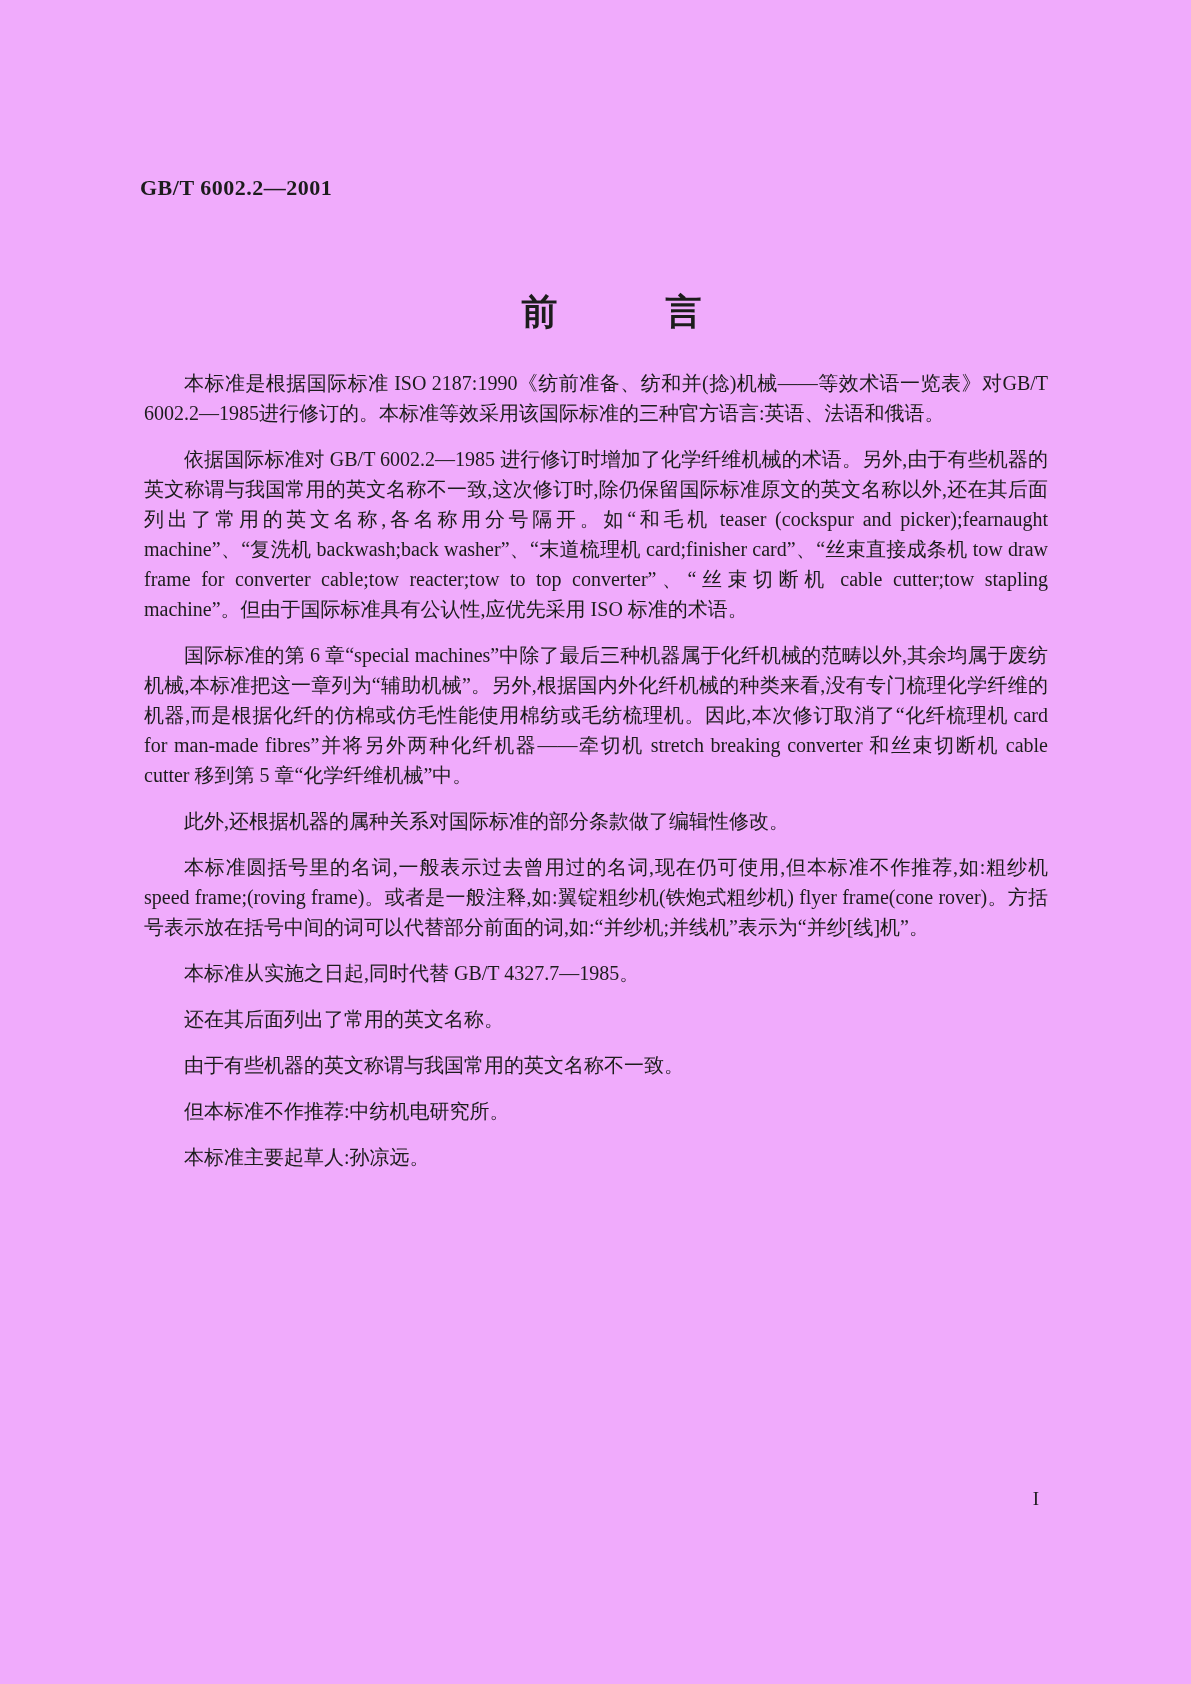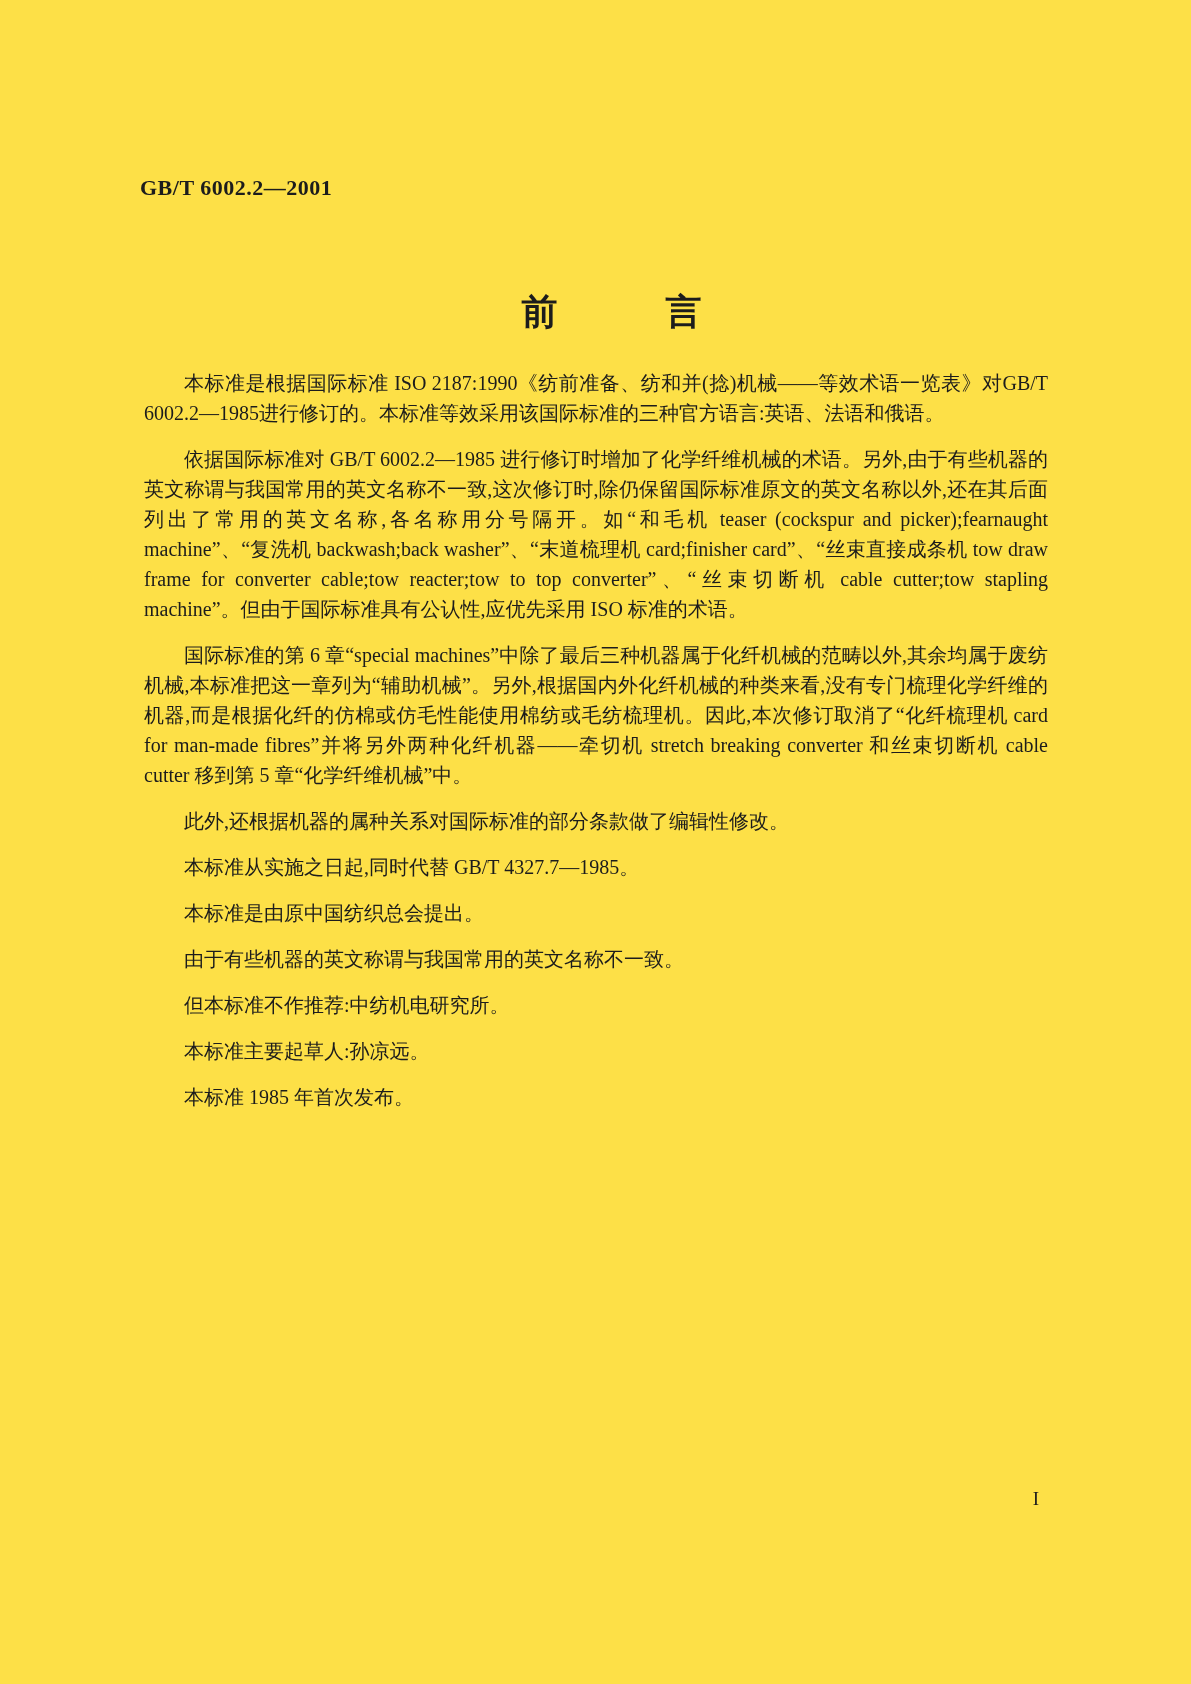--- a/index.html
+++ b/index.html
@@ -5,21 +5,21 @@
   html, body {
     margin: 0;
     padding: 0;
     background: #e8e8e8;
   }
   .page {
     position: relative;
     width: 1191px;
     height: 1684px;
     margin: 0 auto;
-    background: #fde047;
+    background: #f0abfc;
     font-family: "Liberation Serif", "DejaVu Serif", serif;
     color: #1c1c1c;
     overflow: hidden;
   }
   .doc-number {
     position: absolute;
     top: 175px;
     left: 140px;
     font-size: 22px;
     font-weight: bold;
@@ -62,23 +62,23 @@
 
   <div class="doc-number">GB/T 6002.2—2001</div>
 
   <h1 class="title">前　　　言</h1>
 
   <main class="body">
     <p>本标准是根据国际标准 ISO 2187:1990《纺前准备、纺和并(捻)机械——等效术语一览表》对GB/T 6002.2—1985进行修订的。本标准等效采用该国际标准的三种官方语言:英语、法语和俄语。</p>
     <p>依据国际标准对 GB/T 6002.2—1985 进行修订时增加了化学纤维机械的术语。另外,由于有些机器的英文称谓与我国常用的英文名称不一致,这次修订时,除仍保留国际标准原文的英文名称以外,还在其后面列出了常用的英文名称,各名称用分号隔开。如“和毛机 teaser (cockspur and picker);fearnaught machine”、“复洗机 backwash;back washer”、“末道梳理机 card;finisher card”、“丝束直接成条机 tow draw frame for converter cable;tow reacter;tow to top converter”、“丝束切断机 cable cutter;tow stapling machine”。但由于国际标准具有公认性,应优先采用 ISO 标准的术语。</p>
     <p>国际标准的第 6 章“special machines”中除了最后三种机器属于化纤机械的范畴以外,其余均属于废纺机械,本标准把这一章列为“辅助机械”。另外,根据国内外化纤机械的种类来看,没有专门梳理化学纤维的机器,而是根据化纤的仿棉或仿毛性能使用棉纺或毛纺梳理机。因此,本次修订取消了“化纤梳理机 card for man-made fibres”并将另外两种化纤机器——牵切机 stretch breaking converter 和丝束切断机 cable cutter 移到第 5 章“化学纤维机械”中。</p>
     <p>此外,还根据机器的属种关系对国际标准的部分条款做了编辑性修改。</p>
+    <p>本标准圆括号里的名词,一般表示过去曾用过的名词,现在仍可使用,但本标准不作推荐,如:粗纱机 speed frame;(roving frame)。或者是一般注释,如:翼锭粗纱机(铁炮式粗纱机) flyer frame(cone rover)。方括号表示放在括号中间的词可以代替部分前面的词,如:“并纱机;并线机”表示为“并纱[线]机”。</p>
     <p>本标准从实施之日起,同时代替 GB/T 4327.7—1985。</p>
-    <p>本标准是由原中国纺织总会提出。</p>
+    <p>还在其后面列出了常用的英文名称。</p>
     <p>由于有些机器的英文称谓与我国常用的英文名称不一致。</p>
     <p>但本标准不作推荐:中纺机电研究所。</p>
     <p>本标准主要起草人:孙凉远。</p>
-    <p>本标准 1985 年首次发布。</p>
   </main>
 
   <div class="page-number">I</div>
 
 </div>
 
 </body></html>

